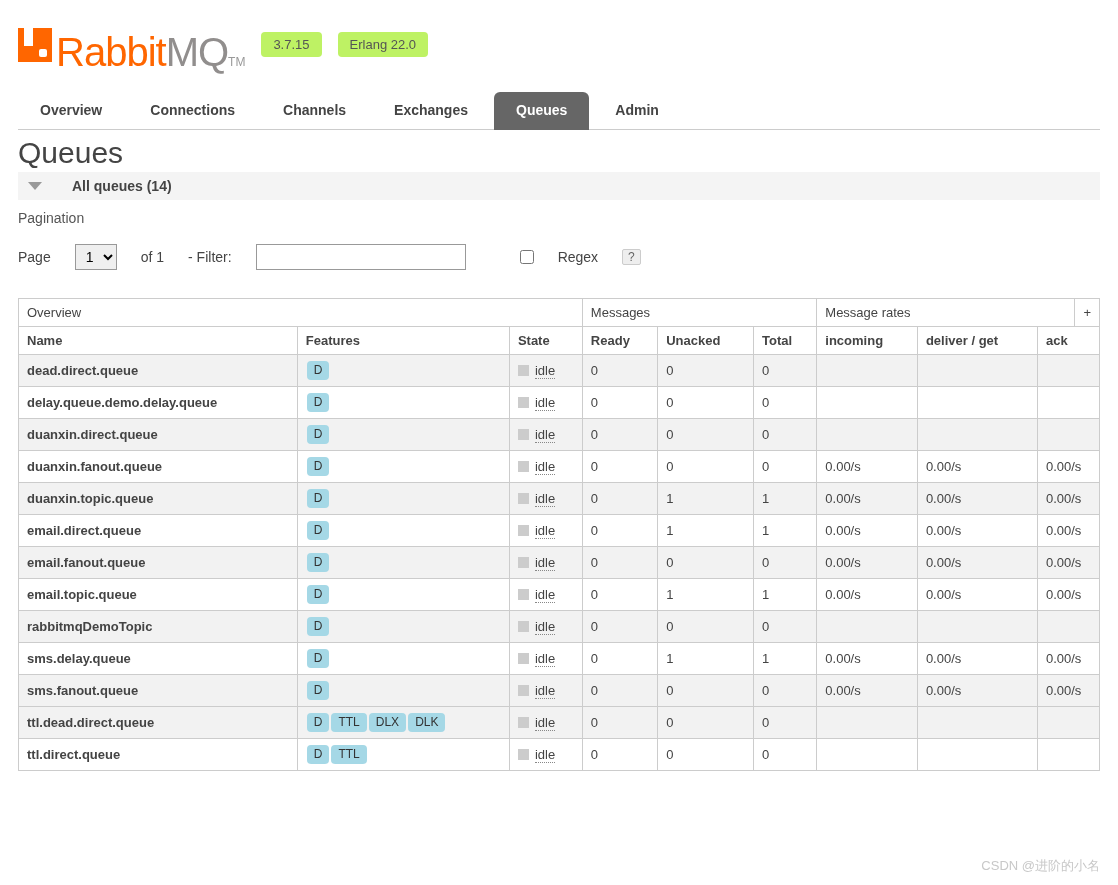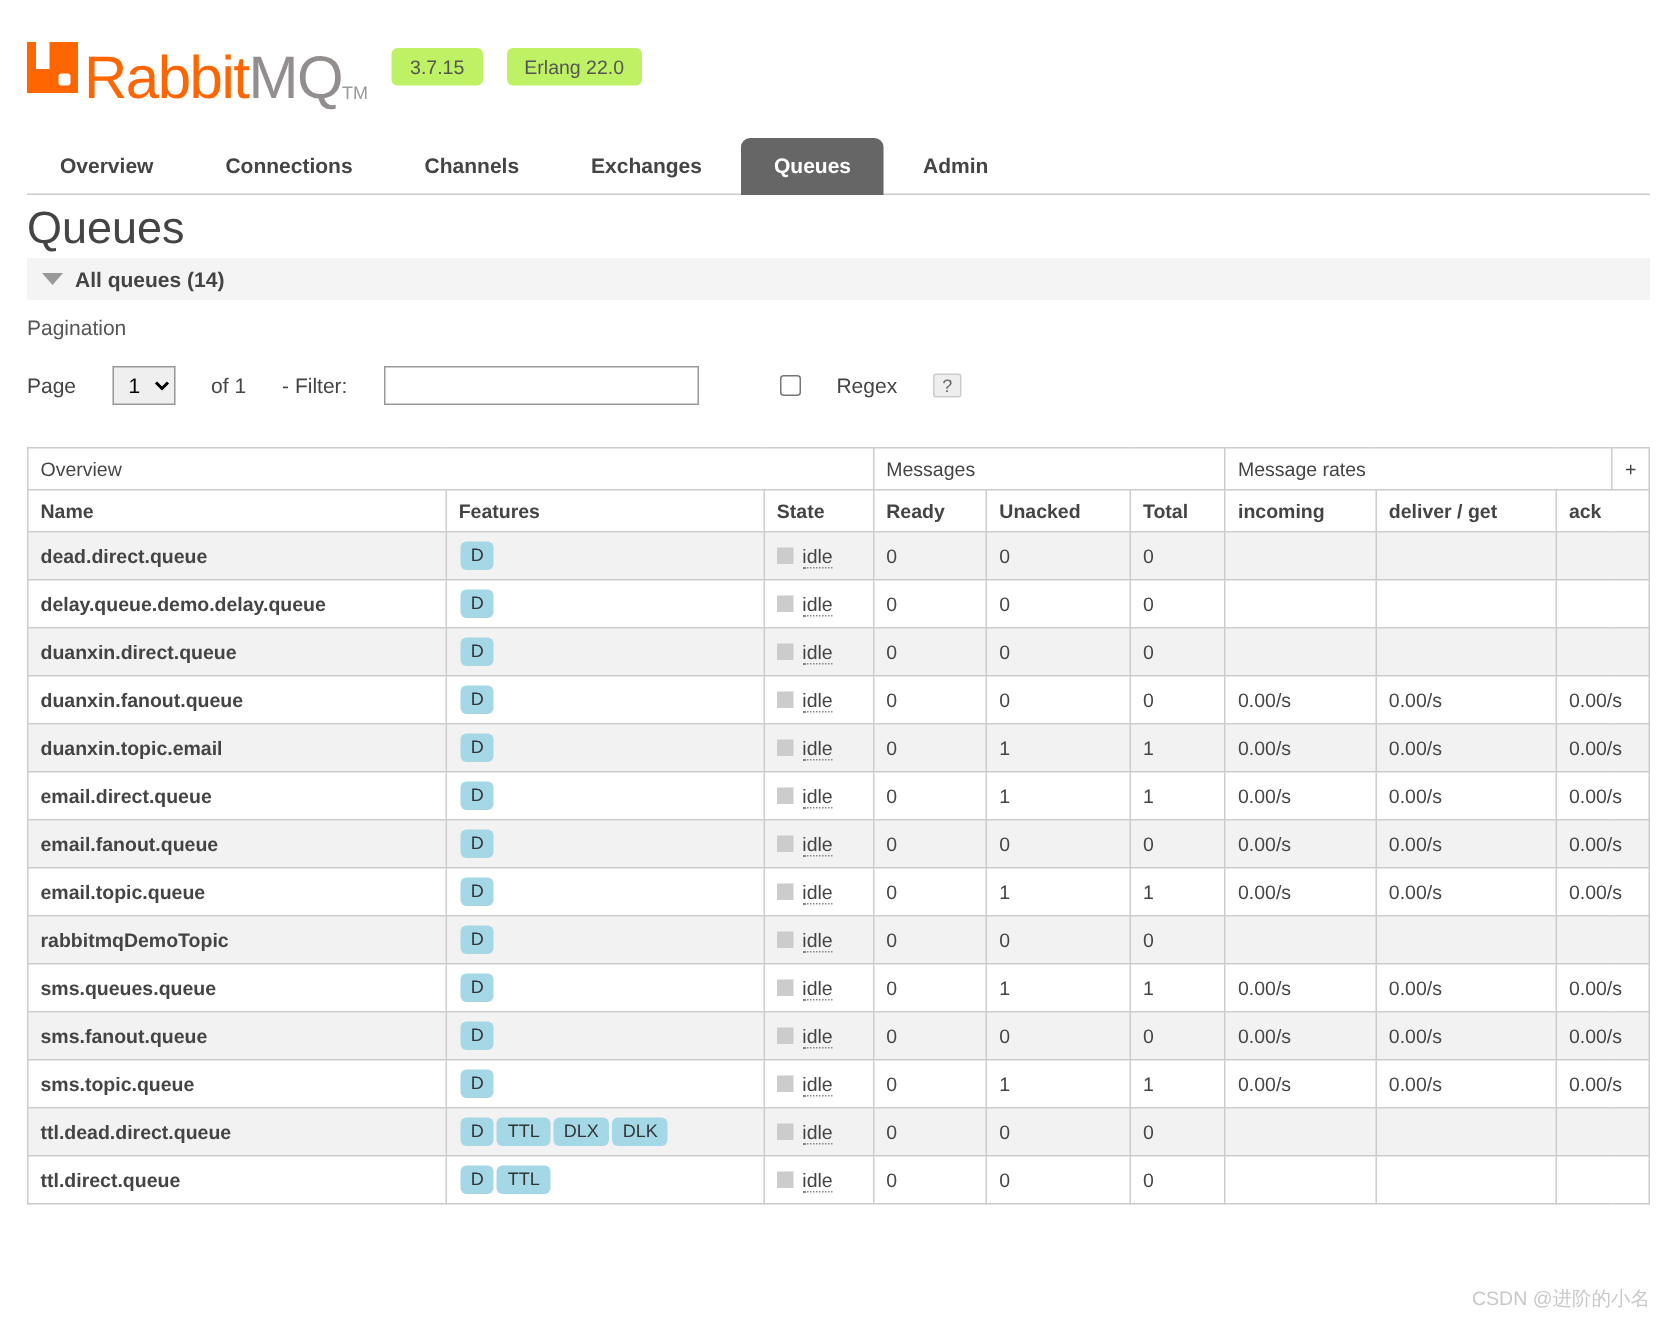--- a/index.html
+++ b/index.html
@@ -39,21 +39,21 @@
   .tab {
     padding: 10px 22px 12px 22px; font-size:14px; font-weight:bold; color:#444; cursor:pointer;
     border-radius: 6px 6px 0 0; margin-right:4px; position:relative; top:1px;
   }
   .tab.active { background:#666; color:#fff;}
   h1.page-title {
     font-size:30px; font-weight:normal; color:#444; margin:6px 0 0 0;
   }
   .section-bar {
     background:#f4f4f4; padding:6px 10px; font-size:14px; font-weight:bold; color:#444;
-    margin:2px 0 8px 0; display:flex; align-items:center;
+    margin:2px 0 8px 0; display:flex; align-items:center;gap:22px;
   }
   .section-bar .tri {
     width:0; height:0; border-left:7px solid transparent; border-right:7px solid transparent; border-top:8px solid #999;
     margin-right:8px;
   }
   .pagination-title { font-size:14px; color:#555; margin:10px 0 18px 0;}
   .pager-row { display:flex; align-items:center; gap:24px; font-size:14px; color:#444;}
   .pager-row select {
     font-size:14px; padding:3px 6px; border:1px solid #999;
   }
@@ -191,21 +191,21 @@
         <td class="feat-cell"><span class="feat">D</span></td>
         <td><span class="state-box"></span><span class="state-text">idle</span></td>
         <td class="num-cell">0</td>
         <td class="num-cell">0</td>
         <td class="num-cell">0</td>
         <td class="num-cell">0.00/s</td>
         <td class="num-cell">0.00/s</td>
         <td class="num-cell" colspan="2">0.00/s</td>
       </tr>
       <tr class="alt">
-        <td class="name-cell">duanxin.topic.email</td>
+        <td class="name-cell">duanxin.topic.queue</td>
         <td class="feat-cell"><span class="feat">D</span></td>
         <td><span class="state-box"></span><span class="state-text">idle</span></td>
         <td class="num-cell">0</td>
         <td class="num-cell">1</td>
         <td class="num-cell">1</td>
         <td class="num-cell">0.00/s</td>
         <td class="num-cell">0.00/s</td>
         <td class="num-cell" colspan="2">0.00/s</td>
       </tr>
       <tr class="row">
@@ -246,48 +246,37 @@
         <td class="feat-cell"><span class="feat">D</span></td>
         <td><span class="state-box"></span><span class="state-text">idle</span></td>
         <td class="num-cell">0</td>
         <td class="num-cell">0</td>
         <td class="num-cell">0</td>
         <td class="num-cell"></td>
         <td class="num-cell"></td>
         <td class="num-cell" colspan="2"></td>
       </tr>
       <tr class="row">
-        <td class="name-cell">sms.queues.queue</td>
+        <td class="name-cell">sms.delay.queue</td>
         <td class="feat-cell"><span class="feat">D</span></td>
         <td><span class="state-box"></span><span class="state-text">idle</span></td>
         <td class="num-cell">0</td>
         <td class="num-cell">1</td>
         <td class="num-cell">1</td>
         <td class="num-cell">0.00/s</td>
         <td class="num-cell">0.00/s</td>
         <td class="num-cell" colspan="2">0.00/s</td>
       </tr>
       <tr class="alt">
         <td class="name-cell">sms.fanout.queue</td>
         <td class="feat-cell"><span class="feat">D</span></td>
         <td><span class="state-box"></span><span class="state-text">idle</span></td>
         <td class="num-cell">0</td>
         <td class="num-cell">0</td>
         <td class="num-cell">0</td>
-        <td class="num-cell">0.00/s</td>
-        <td class="num-cell">0.00/s</td>
-        <td class="num-cell" colspan="2">0.00/s</td>
-      </tr>
-      <tr class="row">
-        <td class="name-cell">sms.topic.queue</td>
-        <td class="feat-cell"><span class="feat">D</span></td>
-        <td><span class="state-box"></span><span class="state-text">idle</span></td>
-        <td class="num-cell">0</td>
-        <td class="num-cell">1</td>
-        <td class="num-cell">1</td>
         <td class="num-cell">0.00/s</td>
         <td class="num-cell">0.00/s</td>
         <td class="num-cell" colspan="2">0.00/s</td>
       </tr>
       <tr class="alt">
         <td class="name-cell">ttl.dead.direct.queue</td>
         <td class="feat-cell"><span class="feat">D</span><span class="feat">TTL</span><span class="feat">DLX</span><span class="feat">DLK</span></td>
         <td><span class="state-box"></span><span class="state-text">idle</span></td>
         <td class="num-cell">0</td>
         <td class="num-cell">0</td>

